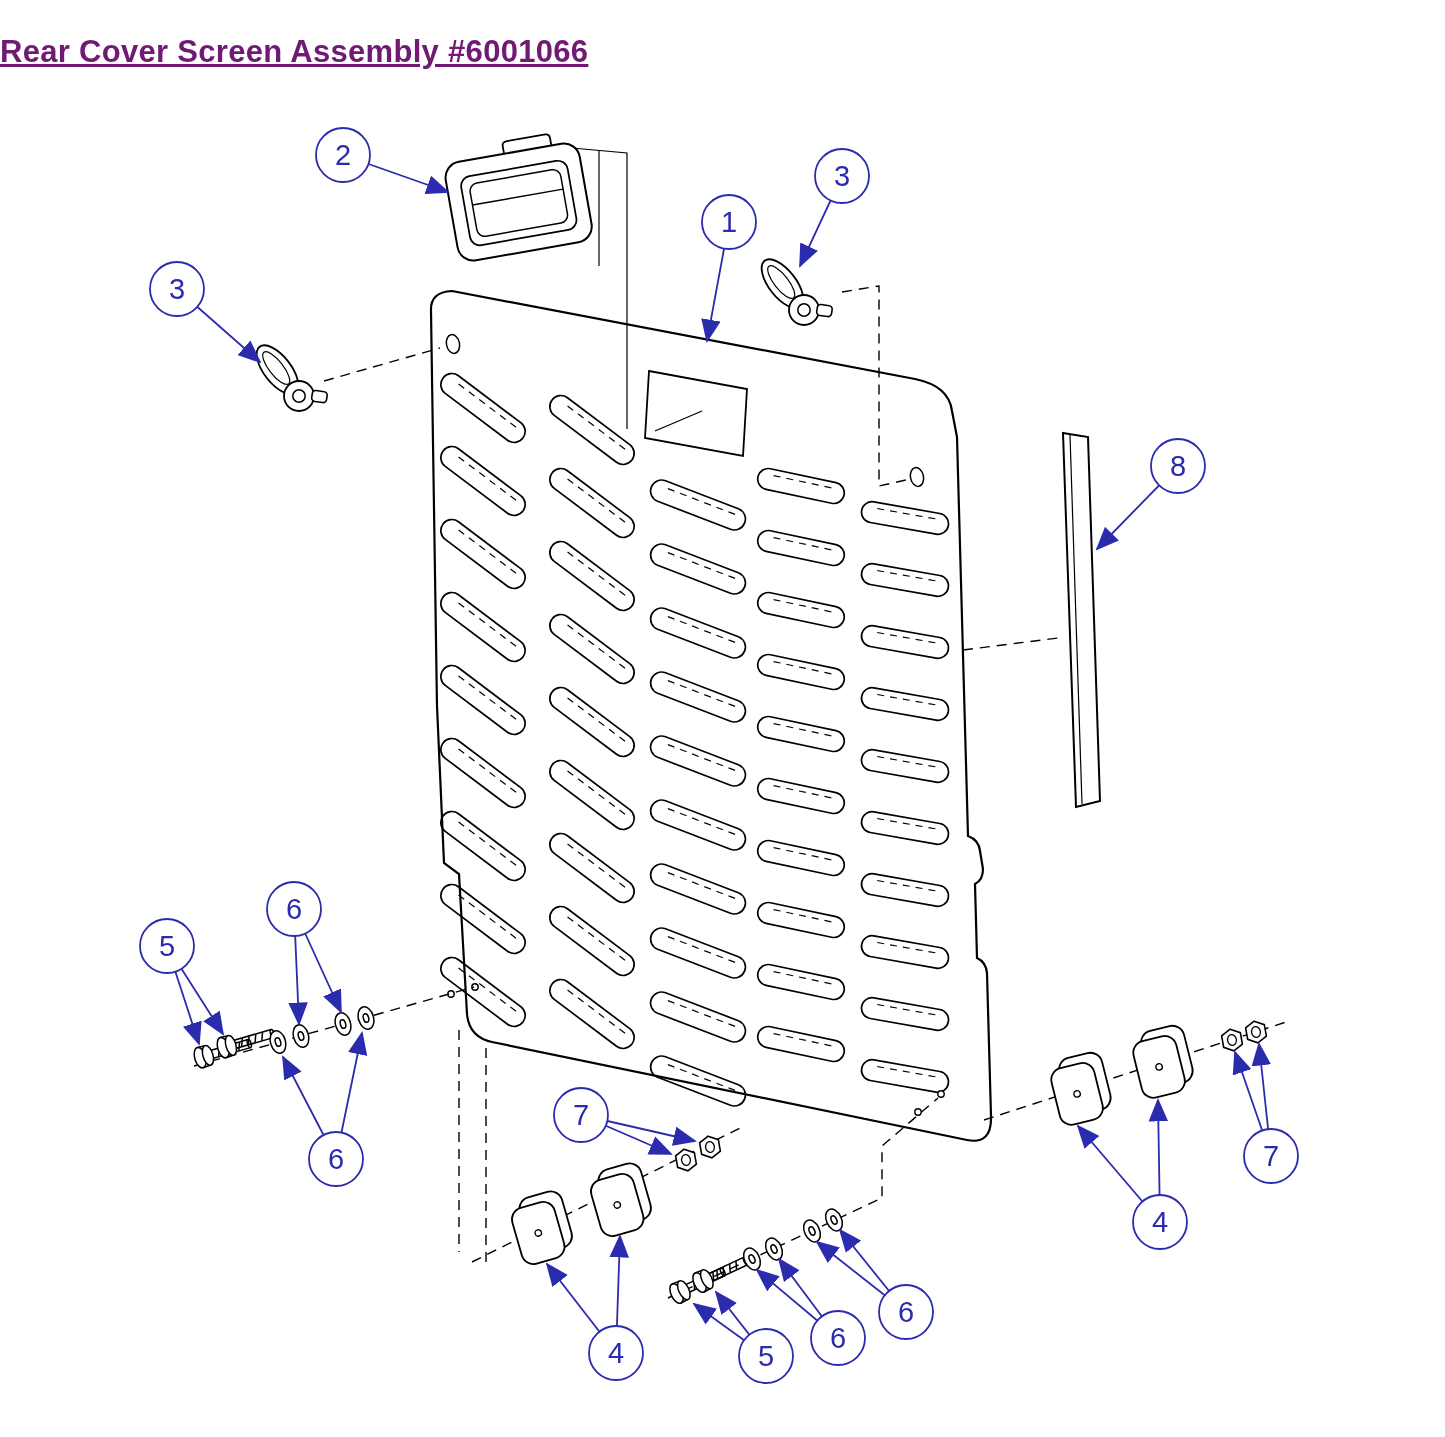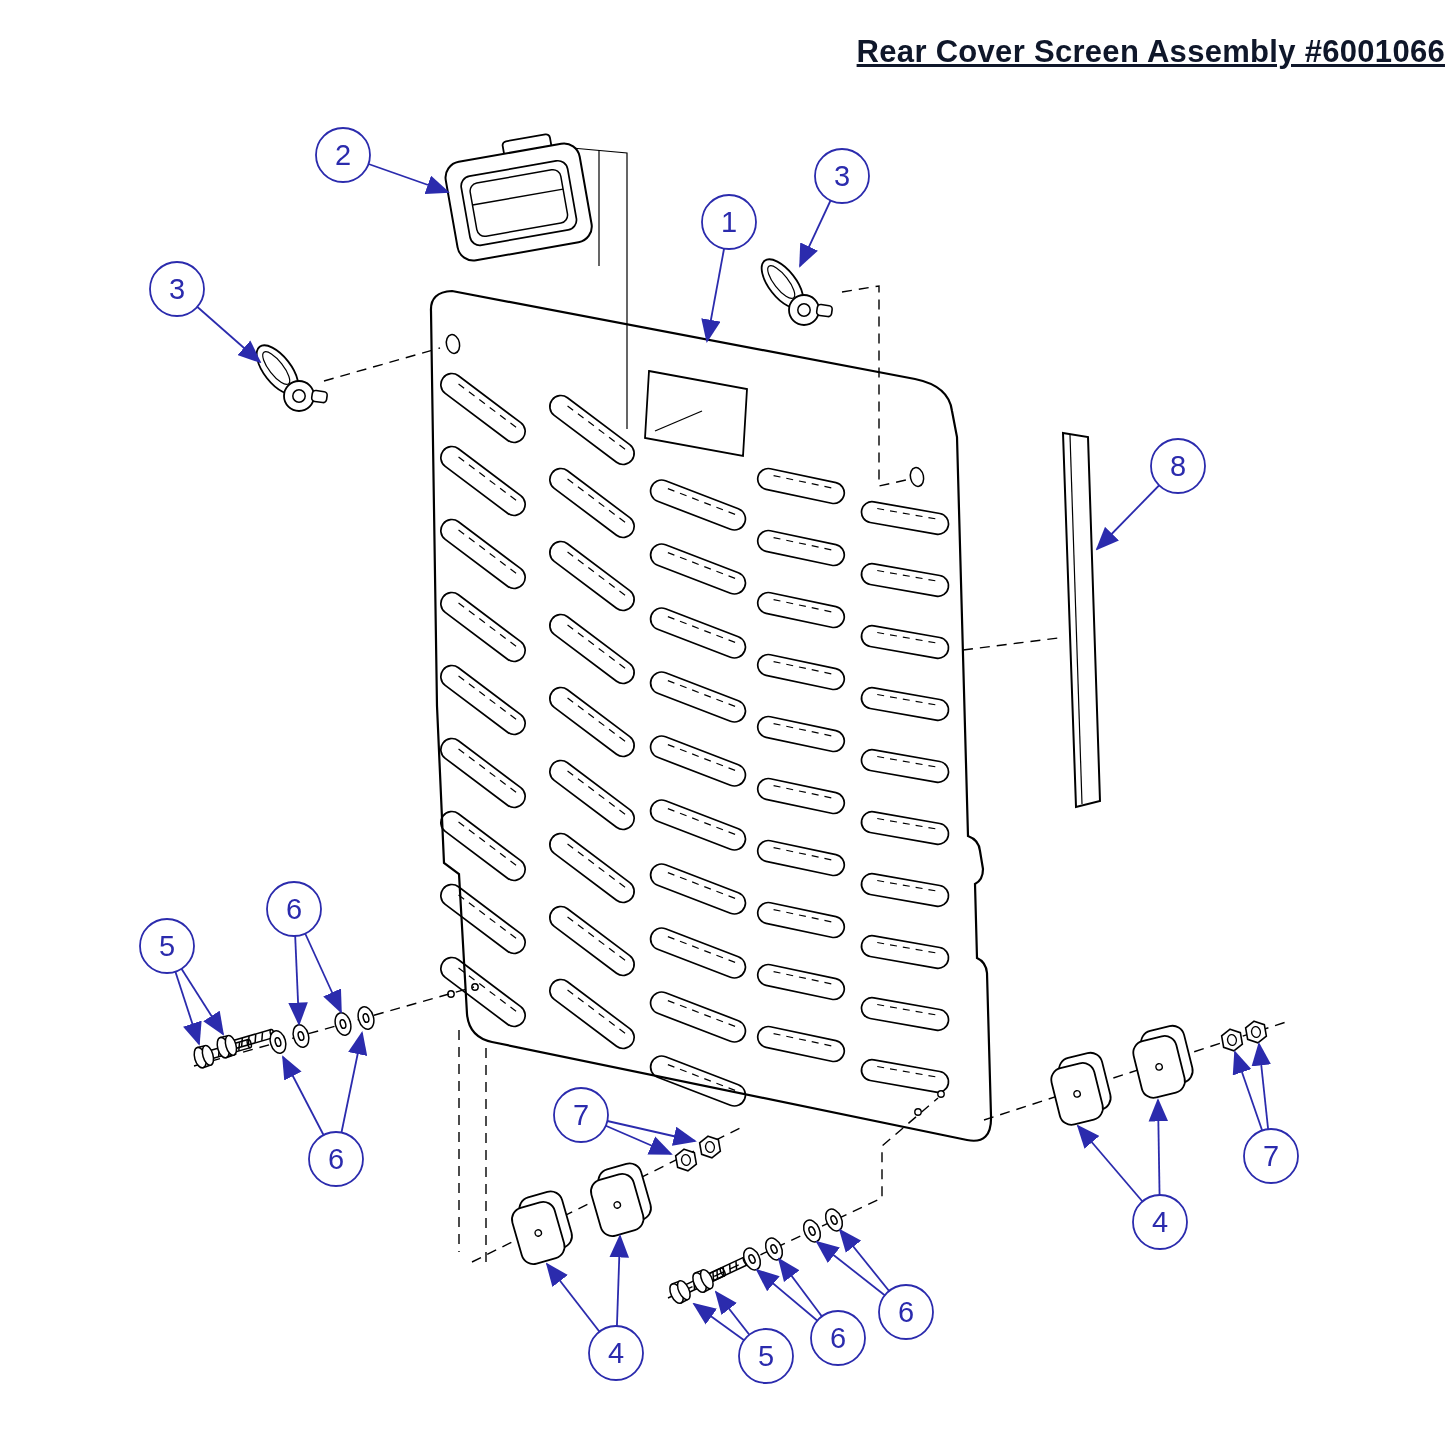--- a/index.html
+++ b/index.html
@@ -1,19 +1,19 @@
 <!DOCTYPE html>
 <html><head>
 <meta charset="utf-8">
 <style>
   html,body{margin:0;padding:0;background:#ffffff;}
   .stage{position:relative;width:1445px;height:1437px;background:#fff;overflow:hidden;
          font-family:"Liberation Sans",sans-serif;}
-  .title{position:absolute;top:34px;left:0;width:100%;text-align:right;margin:0;
-         font-size:31px;font-weight:bold;color:#0f172a;text-decoration:underline;letter-spacing:.3px;}
+  .title{position:absolute;top:34px;left:0;width:100%;text-align:left;margin:0;
+         font-size:31px;font-weight:bold;color:#701a75;text-decoration:underline;letter-spacing:.3px;}
   svg.diagram{position:absolute;left:0;top:0;}
   svg text{font-family:"Liberation Sans",sans-serif;}
   .dash{stroke:#000;fill:none;stroke-width:1.4;stroke-dasharray:10 7;}
   .proj{stroke:#000;fill:none;stroke-width:1.2;}
   .blueline{stroke:#2b2bad;stroke-width:1.8;fill:none;}
   .co circle{fill:#fff;stroke:#2b2bad;stroke-width:1.8;}
   .co text{fill:#2b2bad;font-size:29px;text-anchor:middle;}
 </style>
 </head>
 <body>

